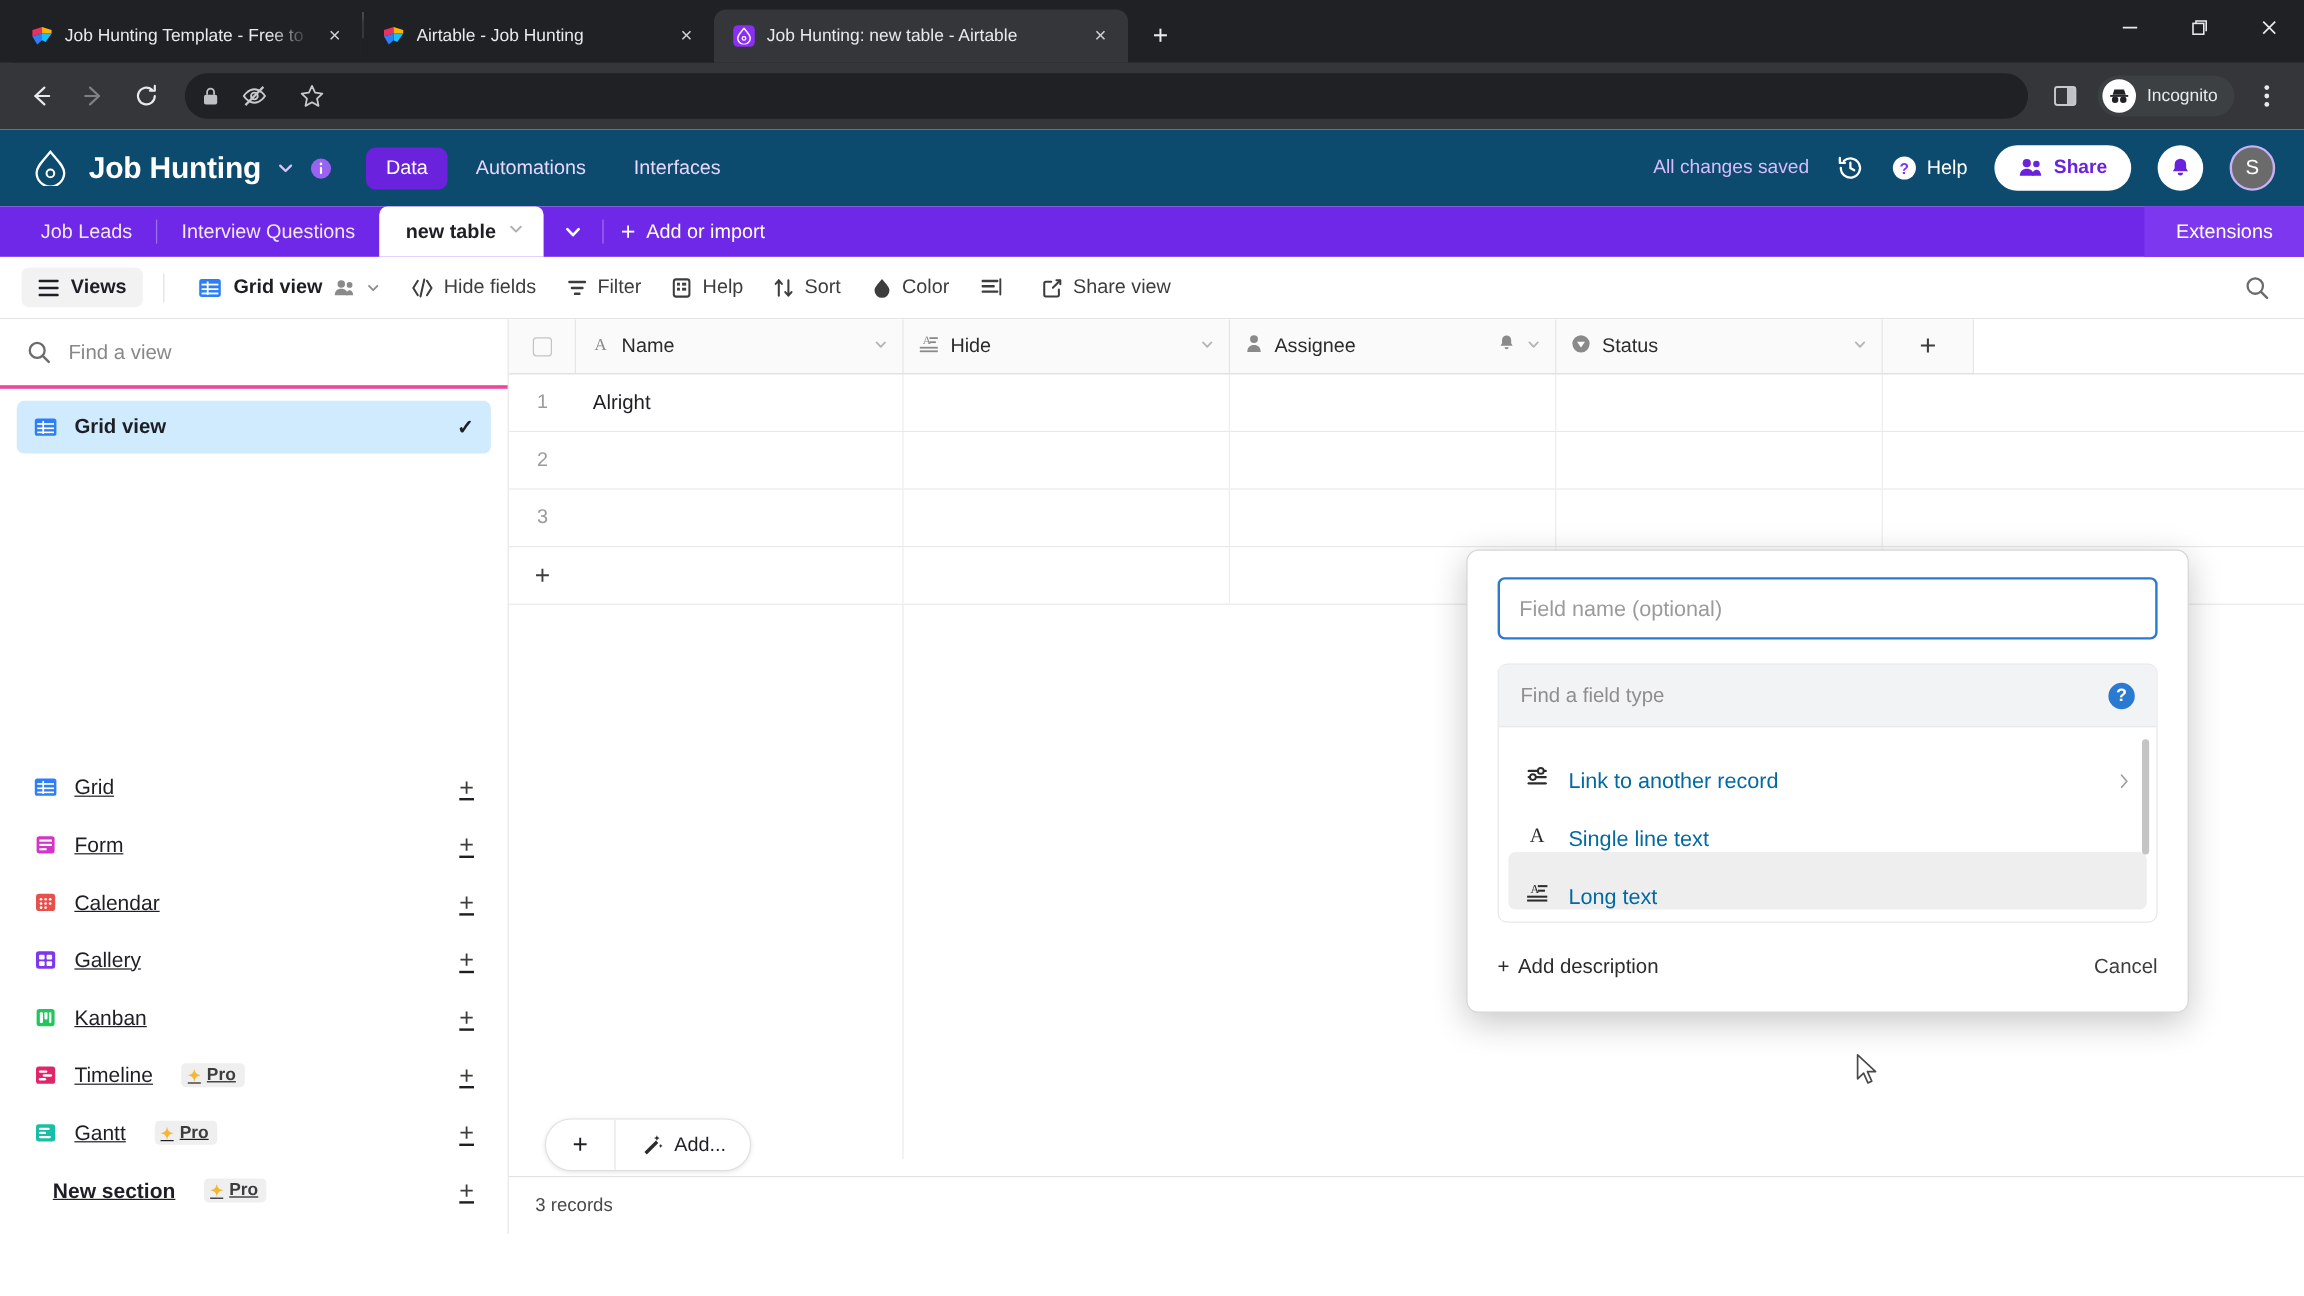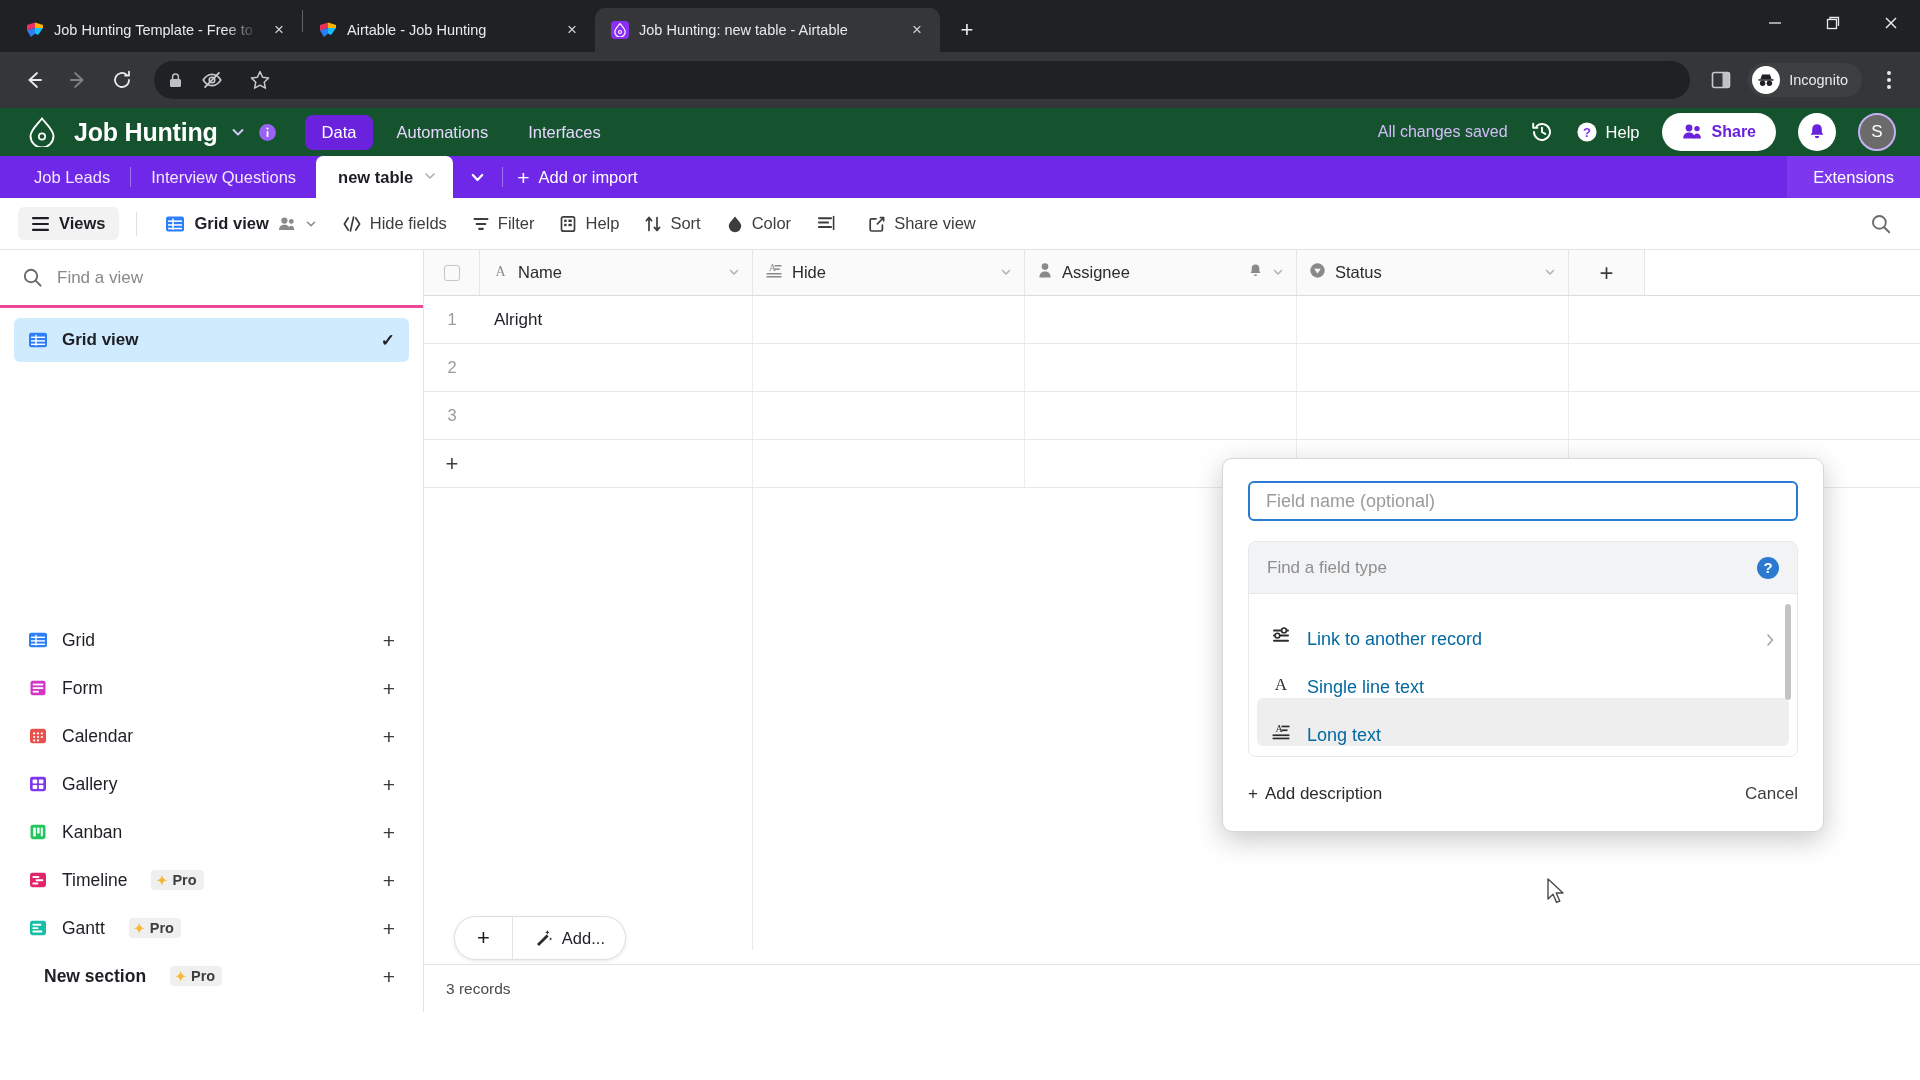--- a/index.html
+++ b/index.html
@@ -138,22 +138,22 @@
   .menu-dots {
     width: 34px; height: 34px; display:flex; flex-direction: column;
     align-items:center; justify-content:center; gap:3px; margin-left: 6px;
   }
   .menu-dots i { width: 4px; height: 4px; border-radius: 50%; background: #e8eaed; display:block; }
 
   
   .app { width: 1920px; height: 972px; position: relative; background: #fff; }
 
   .app-header {
-    height: 48px;
-    background: #14532d;
+    height: 64px;
+    background: #0c4a6e;
     display: flex;
     align-items: center;
     padding: 0 24px 0 28px;
   }
   .base-logo { width: 28px; height: 30px; flex: 0 0 28px; }
   .base-title {
     color: #fff; font-size: 25px; font-weight: bold;
     margin-left: 18px; letter-spacing: -0.2px;
   }
   .hdr-caret { margin-left: 12px; color: #d9c6fb; display:flex; }
@@ -271,21 +271,21 @@
     height: 52px; padding: 0 28px;
     border-top: 1px solid #ededed;
     font-size: 18px; color:#4a4a4a;
   }
   .create-hdr .chev { margin-left:auto; color:#555; }
   .create-list { padding: 0 14px 12px 14px; }
   .create-row {
     display:flex; align-items:center; gap:14px;
     height: 48px; padding: 0 14px;
     border-radius: 6px;
-    font-size: 17.5px; color:#1d1f25;
+    font-size: 17.5px; color:#1d1f25;text-decoration:underline;
   }
   .create-row .plus { margin-left:auto; color:#3d3d3d; font-size: 21px; line-height: 1; }
   .type-icon { width:20px; height:20px; border-radius:4px; flex:0 0 20px; display:flex; align-items:center; justify-content:center;}
   .pro-badge {
     display:inline-flex; align-items:center; gap:5px;
     background:#efefef; border-radius:4px;
     padding: 2px 7px 2px 5px;
     font-size: 14.5px; color:#3d3d3d; font-weight:bold;
     margin-left: 10px;
   }
@@ -357,21 +357,21 @@
     left: 1222px; top: 350px;
     width: 602px;
     background:#fff;
     border: 1px solid #d6d6d6;
     border-radius: 10px;
     box-shadow: 0 8px 28px rgba(0,0,0,0.22);
     padding: 22px 25px 0 25px;
     z-index: 40;
   }
   .popup-input {
-    height: 40px;
+    height: 52px;
     border: 2px solid #2b7ad1;
     border-radius: 6px;
     display:flex; align-items:center;
     padding: 0 16px;
     font-size: 18px; color:#9b9b9b;
   }
   .typelist {
     margin-top: 20px;
     border: 1px solid #e8e8e8;
     border-radius: 8px;

